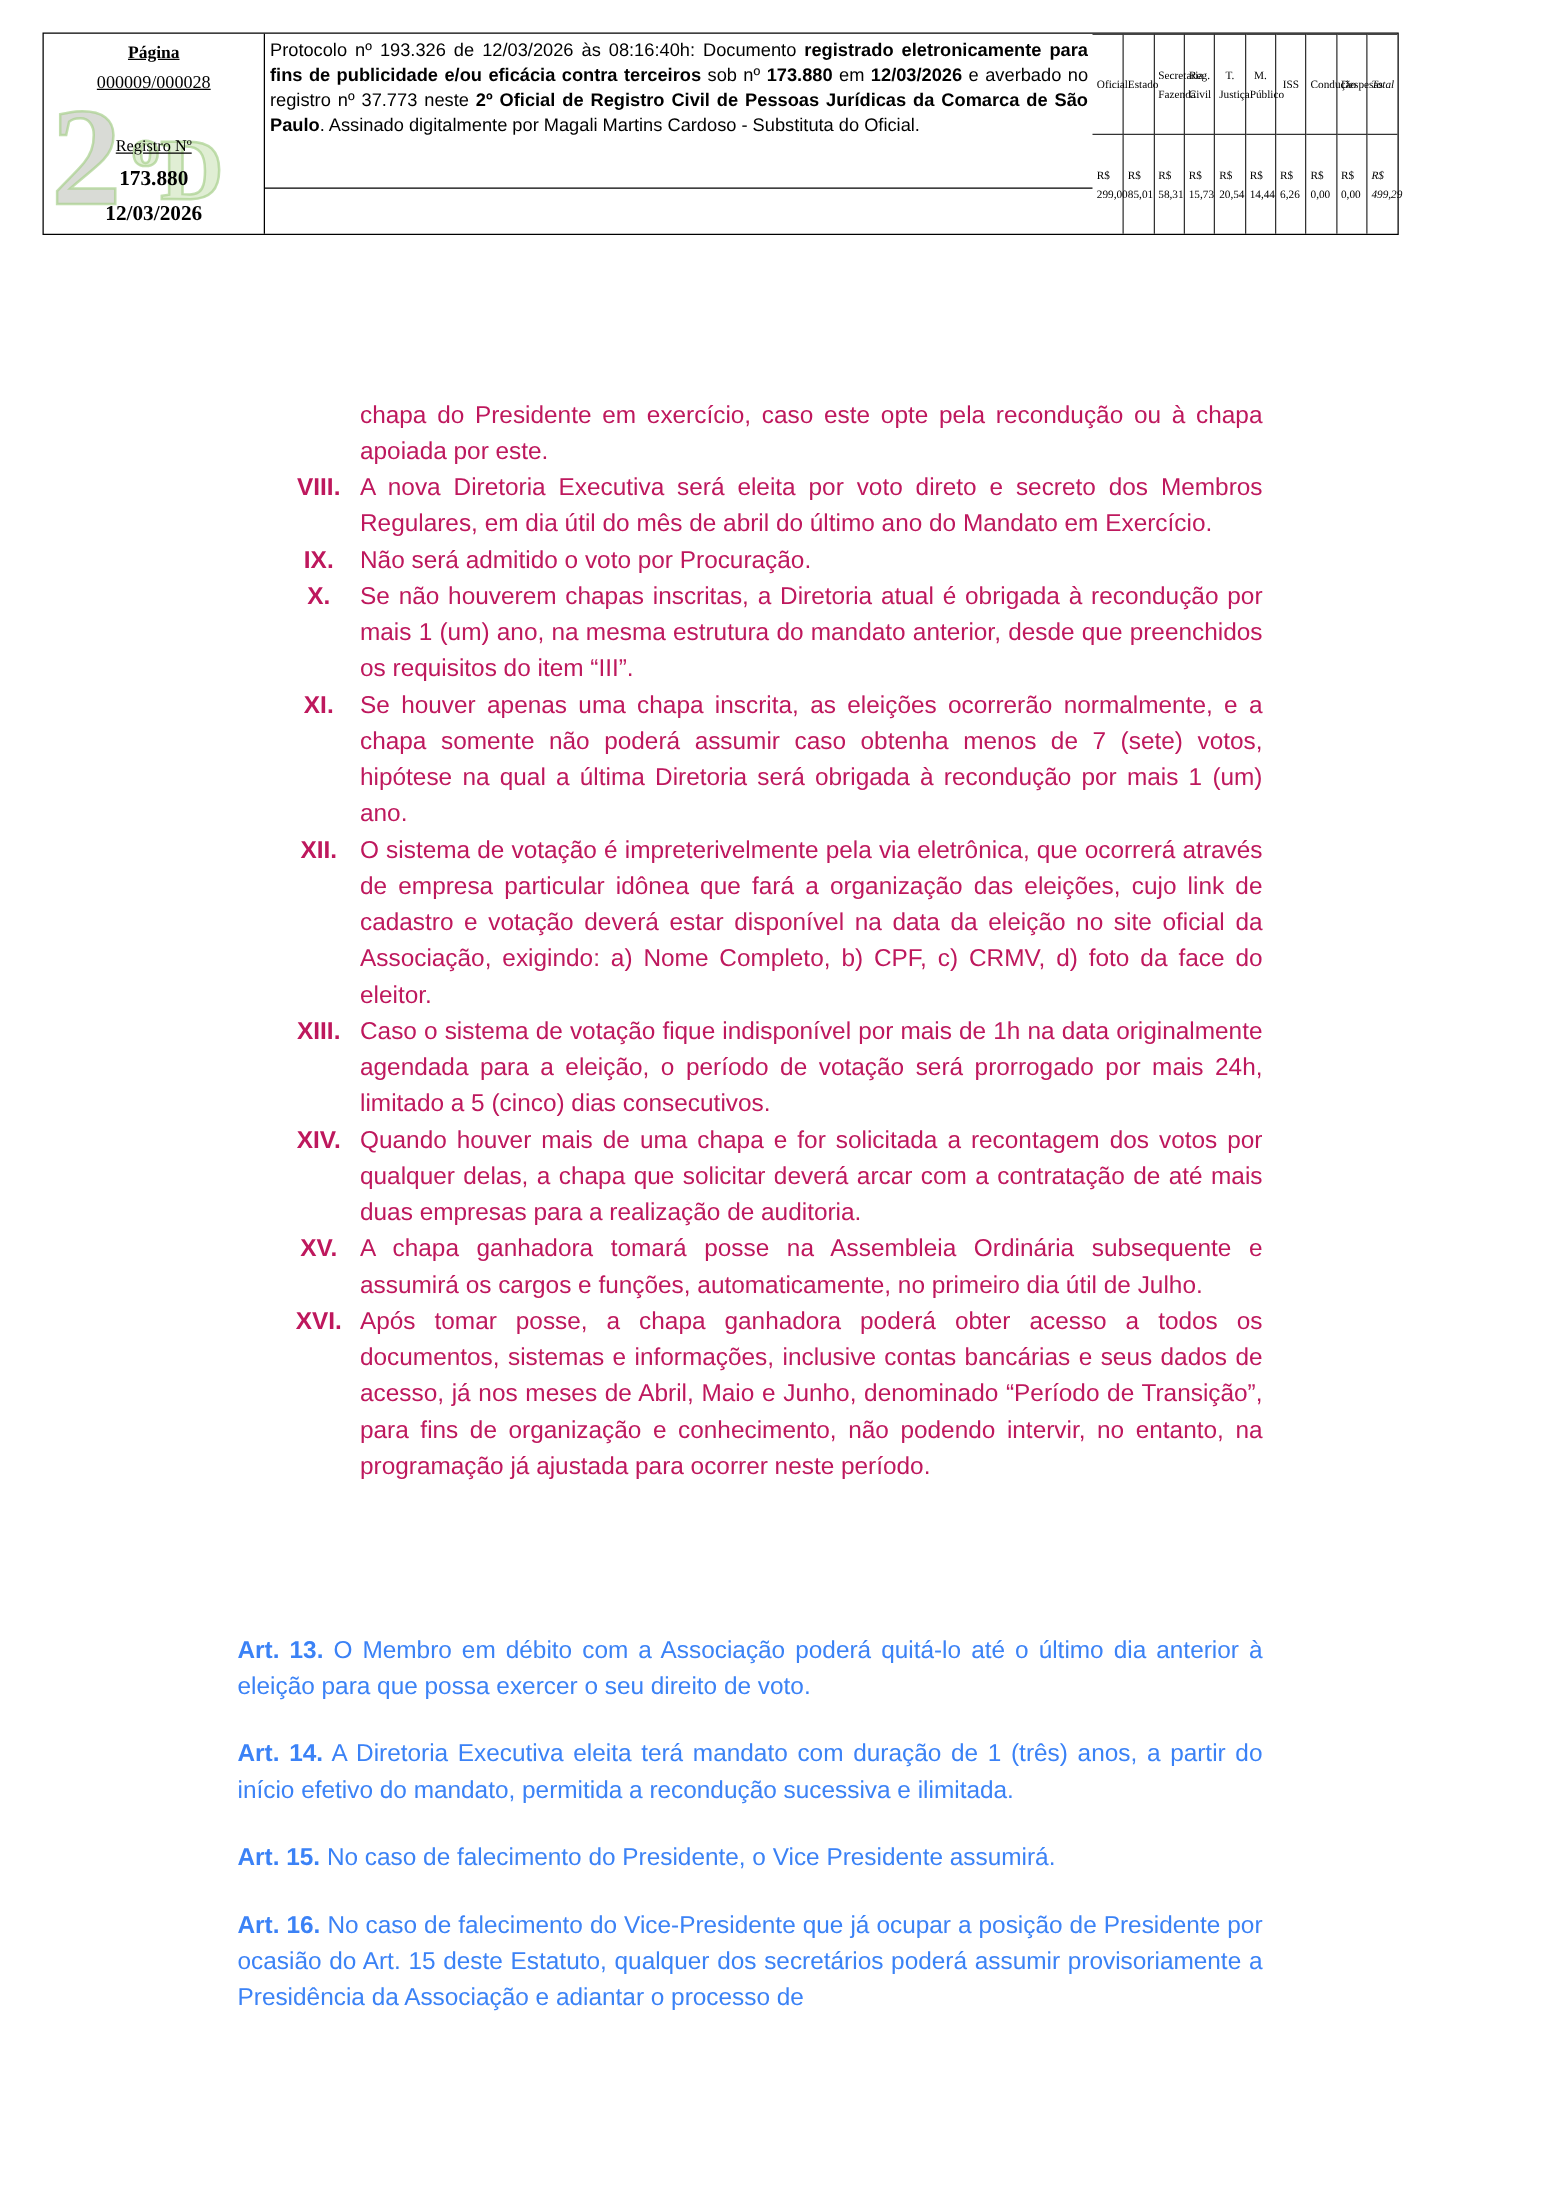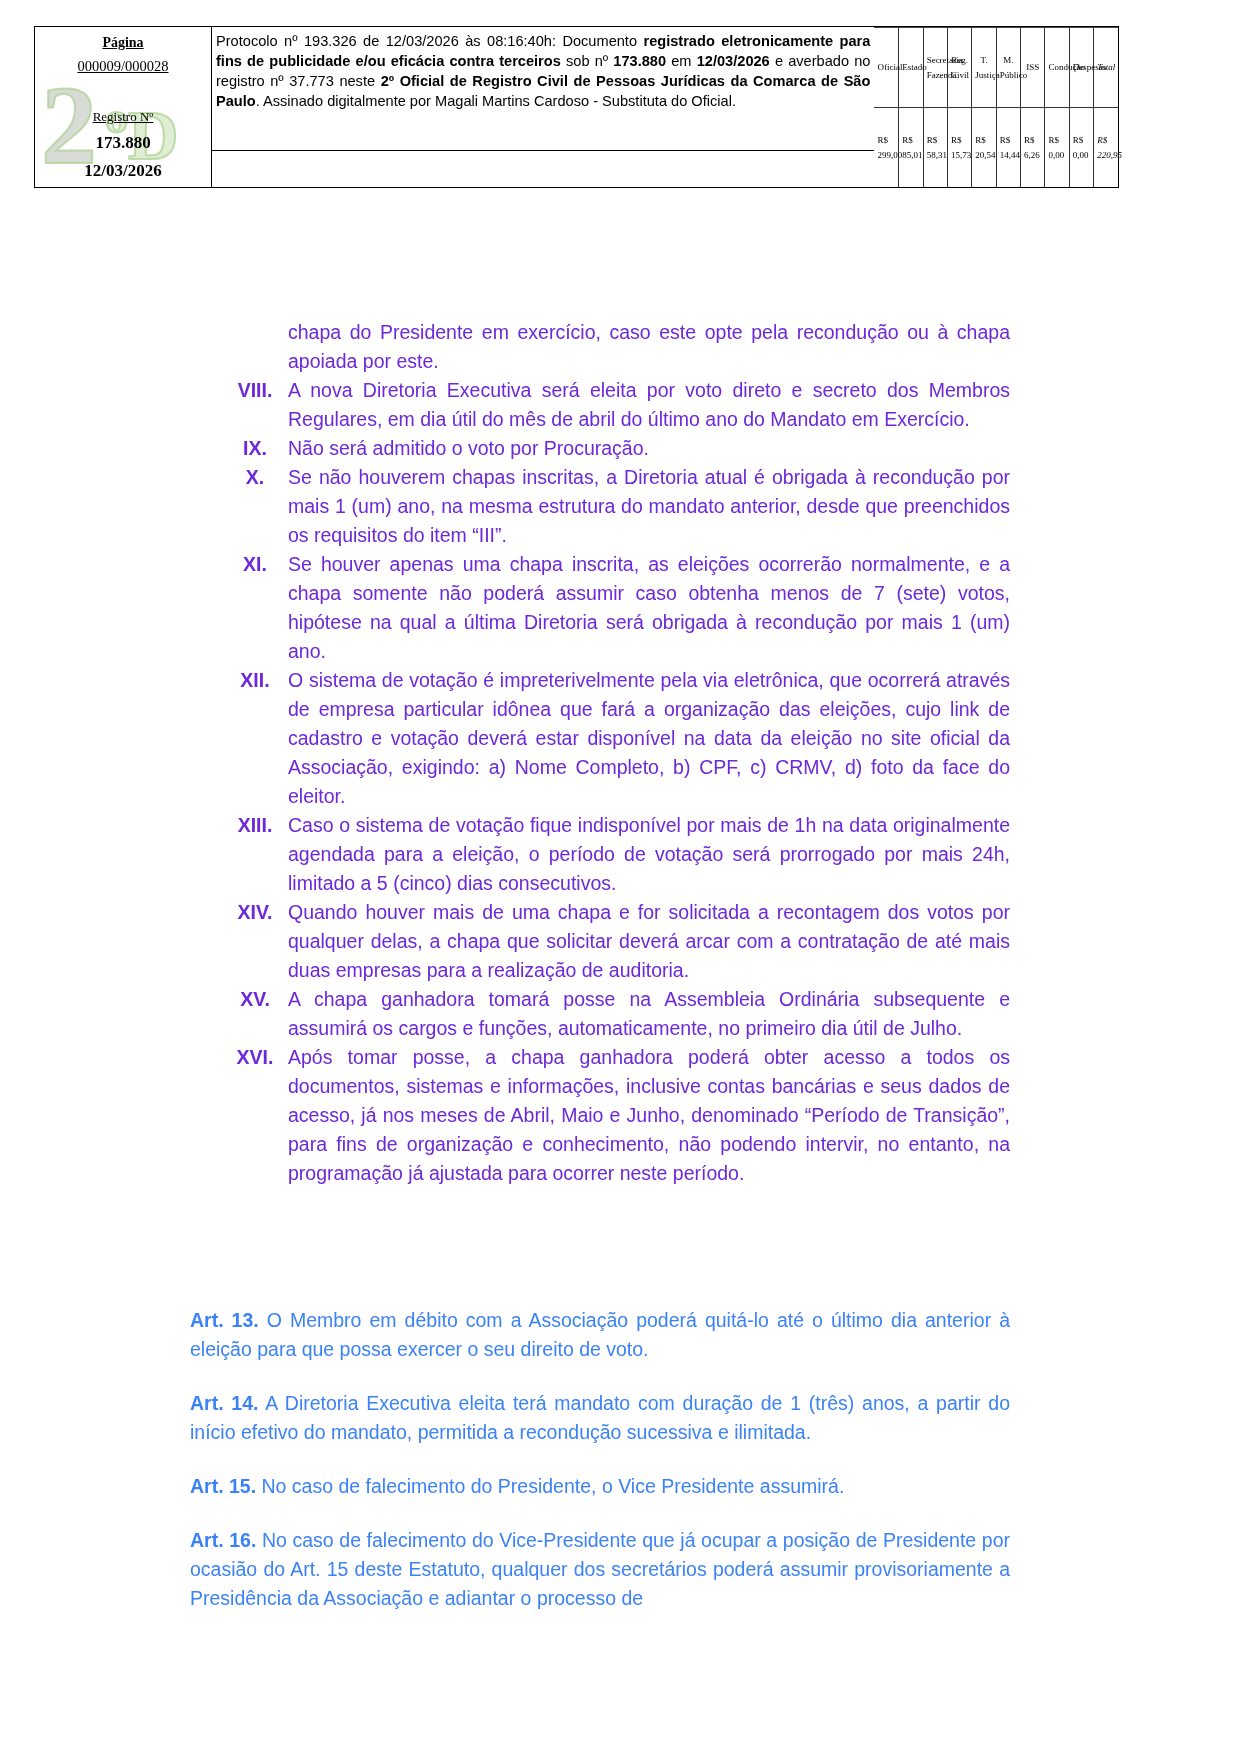--- a/index.html
+++ b/index.html
@@ -35,21 +35,21 @@
   .fees tr:first-child td { border-top: 1px solid #444; }
   .fees .hd td { text-align: center; }
   .fees .val td { }
   .fees td:first-child { border-left: none; }
   .fees td:last-child { border-right: none; font-style: italic; }
   .fees tr.val td { border-bottom: none; }
 
   
   .doc {
     position: absolute; left: 190px; top: 318px; width: 820px;
-    font-family: "Liberation Sans", sans-serif; font-size: 19.5px; line-height: 29px; color: #6d28d9;
+    font-family: "Liberation Sans", sans-serif; font-size: 19.5px; line-height: 29px; color: #be185d;
   }
   .item { display: flex; }
   .item .num { width: 66px; flex: none; font-weight: bold; padding-left: 32px; box-sizing: content-box; text-align: center; }
   .item .txt { flex: 1; text-align: justify; }
   .cont { padding-left: 98px; text-align: justify; }
   .article { margin-top: 20px; padding-left: 0; text-align: justify; }
   .article .art-num { font-weight: bold; }
   .articles { position: absolute; left: 190px; top: 1306px; width: 820px;
     font-family: "Liberation Sans", sans-serif; font-size: 19.5px; line-height: 29px; color: #3b82f6; }
   .articles .article:first-child { margin-top: 0; }
@@ -89,21 +89,21 @@
       <tr class="val">
         <td>R$ 299,00</td>
         <td>R$ 85,01</td>
         <td>R$ 58,31</td>
         <td>R$ 15,73</td>
         <td>R$ 20,54</td>
         <td>R$ 14,44</td>
         <td>R$ 6,26</td>
         <td>R$ 0,00</td>
         <td>R$ 0,00</td>
-        <td>R$ 220,95</td>
+        <td>R$ 499,29</td>
       </tr>
     </tbody>
       </table>
   </div>
 </div>
 
 <div class="doc">
   <div class="cont">chapa do Presidente em exercício, caso este opte pela recondução ou à chapa apoiada por este.</div>
   <div class="item">
     <div class="num">VIII.</div>

